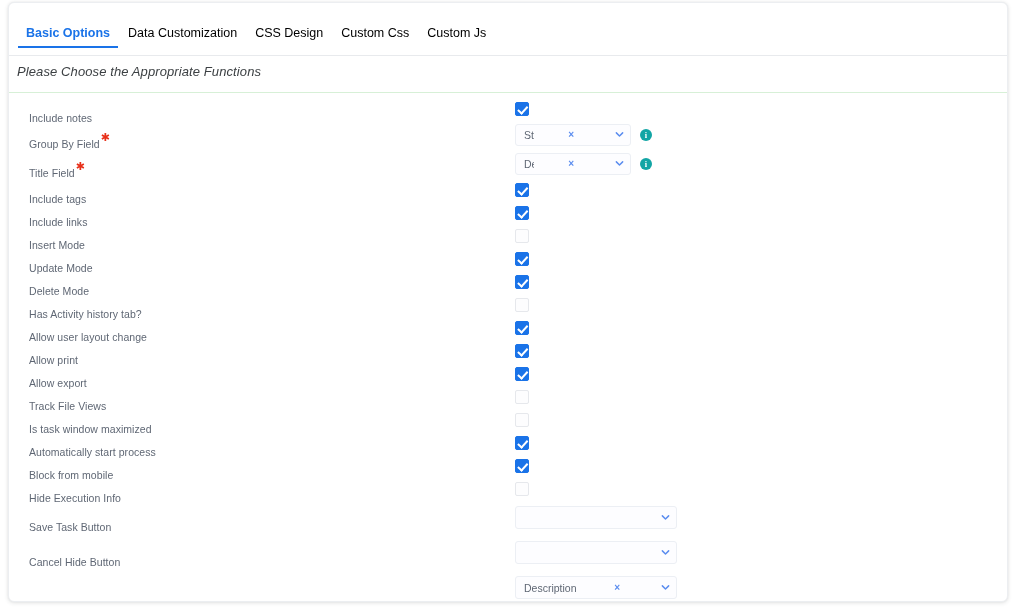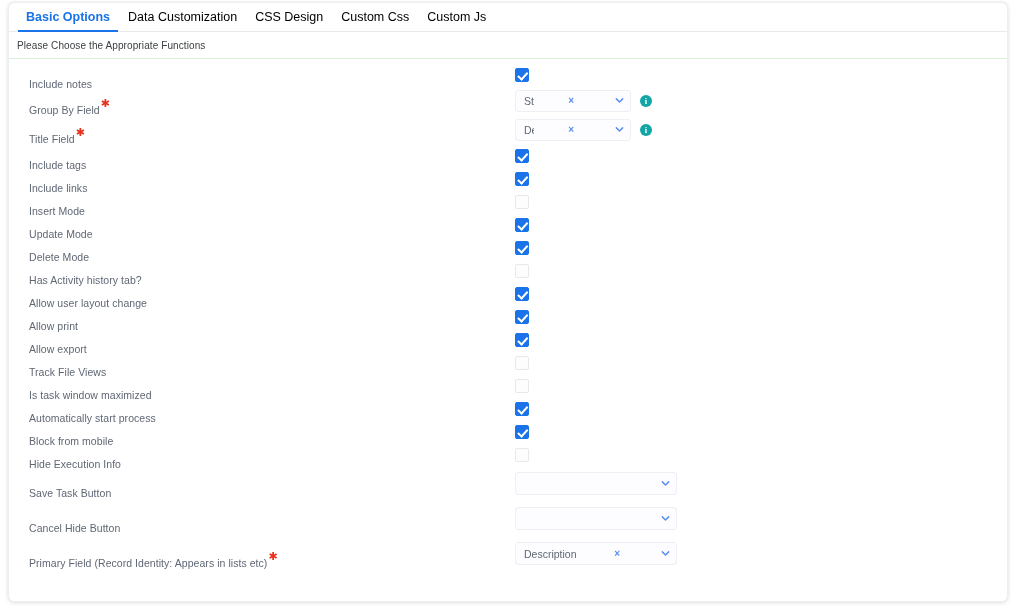--- a/index.html
+++ b/index.html
@@ -18,24 +18,25 @@
     border-radius:6px;
     border:1px solid #eceef1;
     box-shadow:0 1px 4px rgba(60,64,67,.14), 0 0 2px rgba(60,64,67,.08);
     overflow:hidden;
     box-sizing:border-box;
   }
   
   .tabbar{
     position:relative;
     height:28px;
-    padding:0 0 0 8px;
+    padding:0 0 8px 8px;
     border-bottom:1px solid #e8eaed;
     display:flex;
     align-items:center;
+    margin-top:16px;
   }
   .tab{
     font-size:12.5px;
     line-height:14px;
     color:#000000;
     padding:7px 9px 7px 9px;
     cursor:pointer;
     white-space:nowrap;
     position:relative;
     top:0;
@@ -46,25 +47,26 @@
   }
   .tab.active:after{
     content:"";
     position:absolute;
     left:1px;right:1px;bottom:-1px;
     height:2px;
     background:#1a73e8;
   }
   
   .section-head{
-    font-size:10px;
+    font-size:13px;
     color:#3c4043;
-    padding:8px 0 7px 8px;
+    padding:8px 0 13px 8px;
     border-bottom:1px solid #d7f0d7;
     letter-spacing:.1px;
+    font-style:italic;
   }
   
   .rows{
     position:relative;
     padding-top:4px;
   }
   .row{
     position:relative;
     height:23px;
     display:flex;
@@ -287,21 +289,20 @@
         <div class="sel wide">
           <div class="val"></div>
           <div class="chev">
             <svg width="9" height="9" viewBox="0 0 10 10">
               <path d="M1.5 3.2 L5 6.7 L8.5 3.2" fill="none" stroke="#5b8def" stroke-width="1.6" stroke-linecap="round" stroke-linejoin="round"></path>
             </svg>
           </div>
         </div>
       </div>
       <div class="row taller">
-        <div class="label"><span>Primary Field (Record Identity: Appears in lists etc)</span><span class="req">✱</span></div>
         <div class="sel wide">
           <div class="val">Description</div>
           <div class="clr">×</div>
           <div class="chev">
             <svg width="9" height="9" viewBox="0 0 10 10">
               <path d="M1.5 3.2 L5 6.7 L8.5 3.2" fill="none" stroke="#5b8def" stroke-width="1.6" stroke-linecap="round" stroke-linejoin="round"></path>
             </svg>
           </div>
         </div>
       </div>

